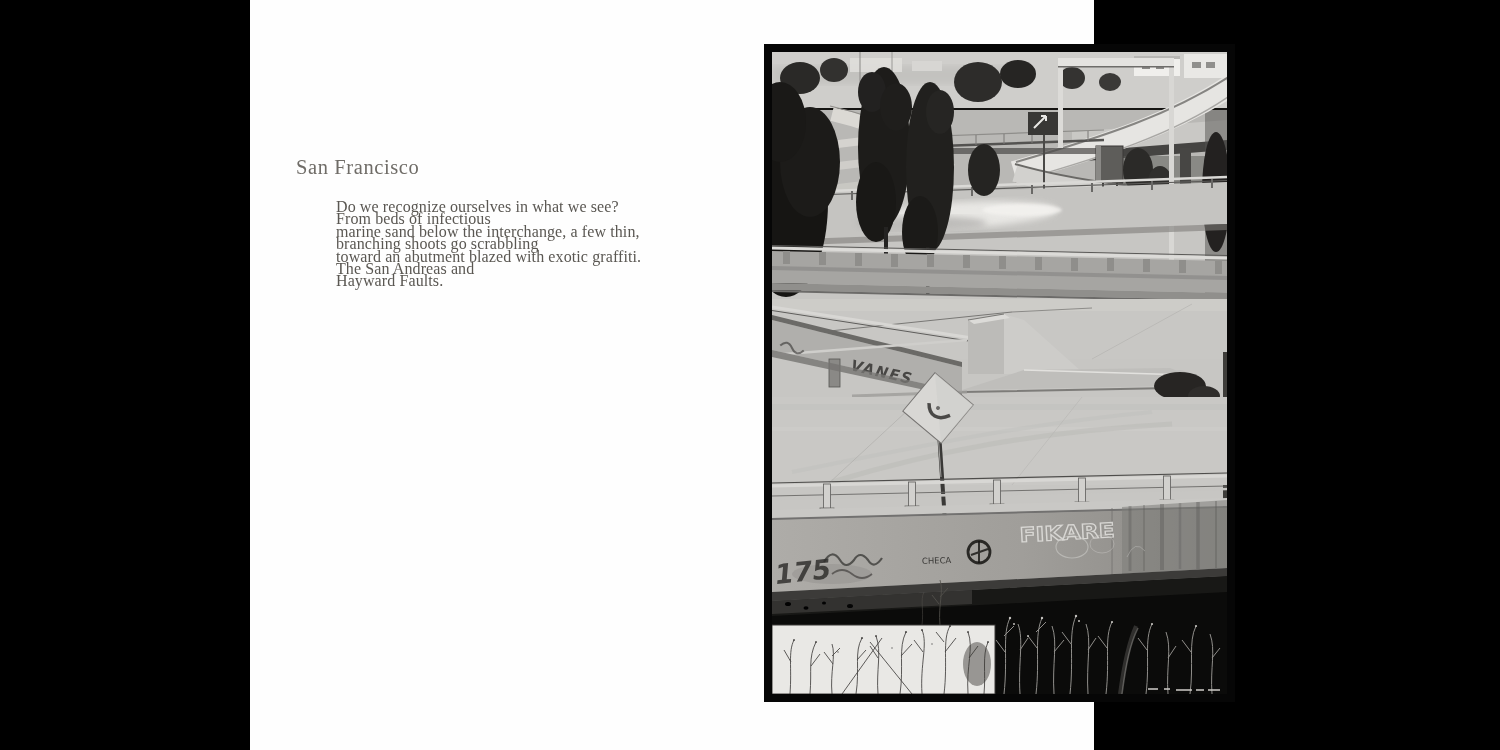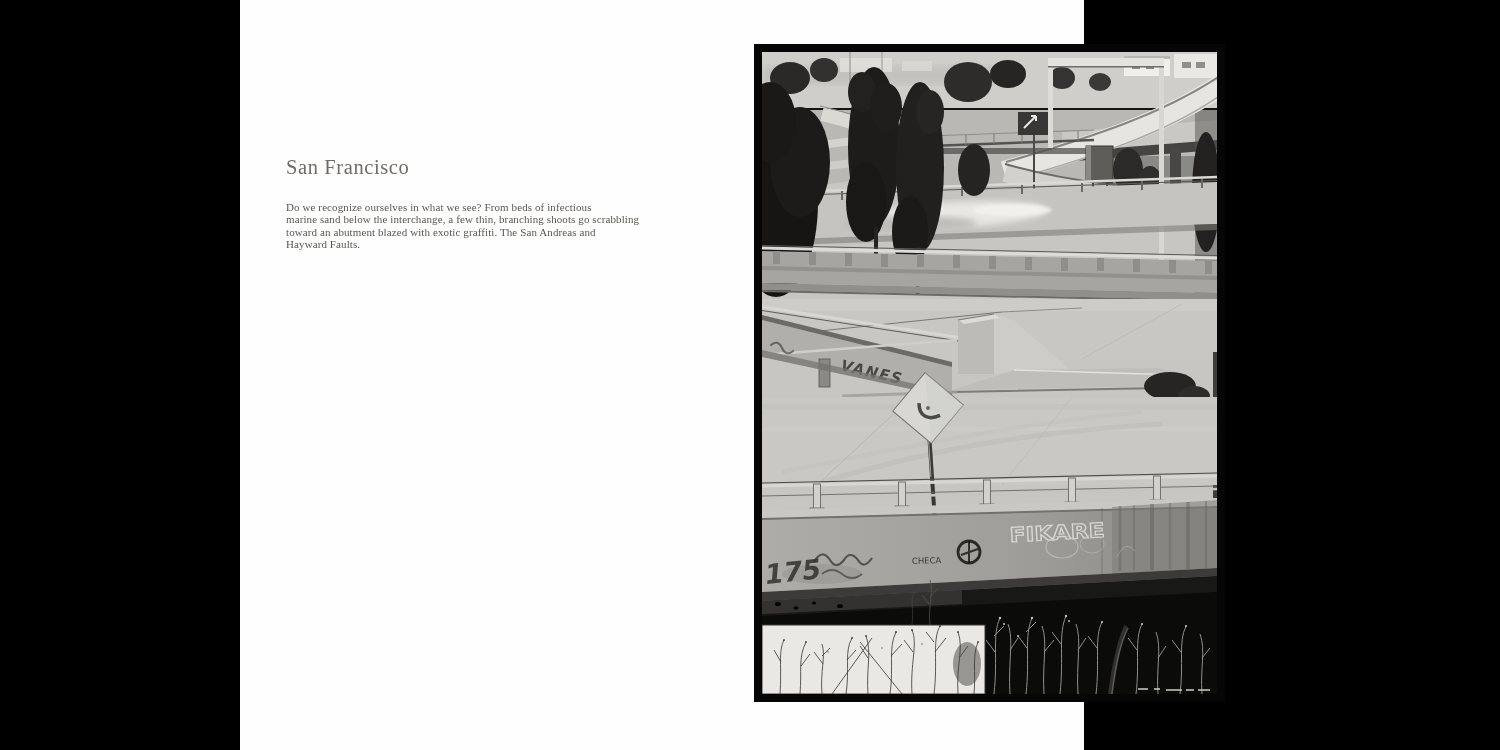--- a/index.html
+++ b/index.html
@@ -1,26 +1,26 @@
 <!DOCTYPE html>
 <html><head>
 <meta charset="utf-8">
 <style>
   html,body{margin:0;padding:0;background:#000;}
   .canvas{position:relative;width:1500px;height:750px;background:#000;overflow:hidden;
           font-family:"Liberation Serif",serif;}
   .bar{position:absolute;top:0;height:750px;background:#000;}
   .bar.left{left:0;width:250px;}
   .bar.right{left:1250px;width:250px;}
-  .spread{position:absolute;left:240px;top:0;width:844px;height:750px;background:#fefefe;}
+  .spread{position:absolute;left:250px;top:0;width:844px;height:750px;background:#fefefe;}
   .textblock{position:absolute;left:46px;top:156px;width:360px;}
   .title{font-size:20.5px;color:#6f6c67;letter-spacing:.6px;font-weight:400;
          font-family:"Liberation Serif",serif;}
-  .body-copy{margin-top:22px;font-size:11px;line-height:12.4px;color:#5a5752;
-             white-space:pre-line;letter-spacing:.1px;}
+  .body-copy{margin-top:22px;font-size:16px;line-height:12.4px;color:#5a5752;
+             white-space:pre-line;letter-spacing:.1px;margin-left:40px;}
   .photo-frame{position:absolute;left:514px;top:44px;width:455px;height:642px;
                border:8px solid #060606;background:#c7c7c5;}
   .photo-frame svg{display:block;}
   .g-serif{font-family:"DejaVu Sans",sans-serif;}
 </style>
 </head>
 <body>
 
 <div class="canvas">
   <div class="bar left"></div>

